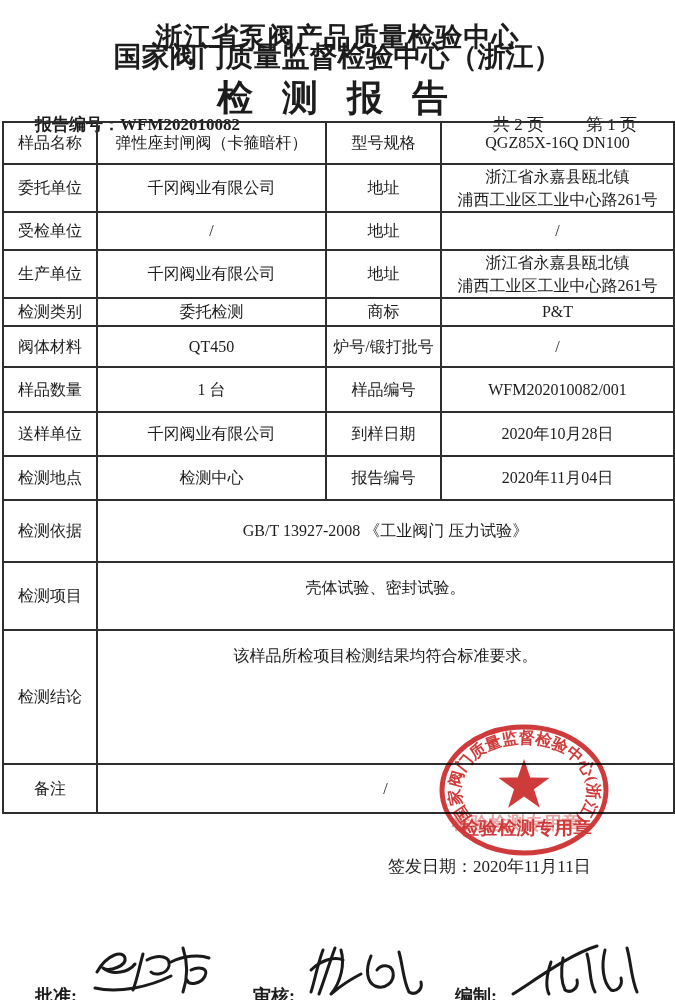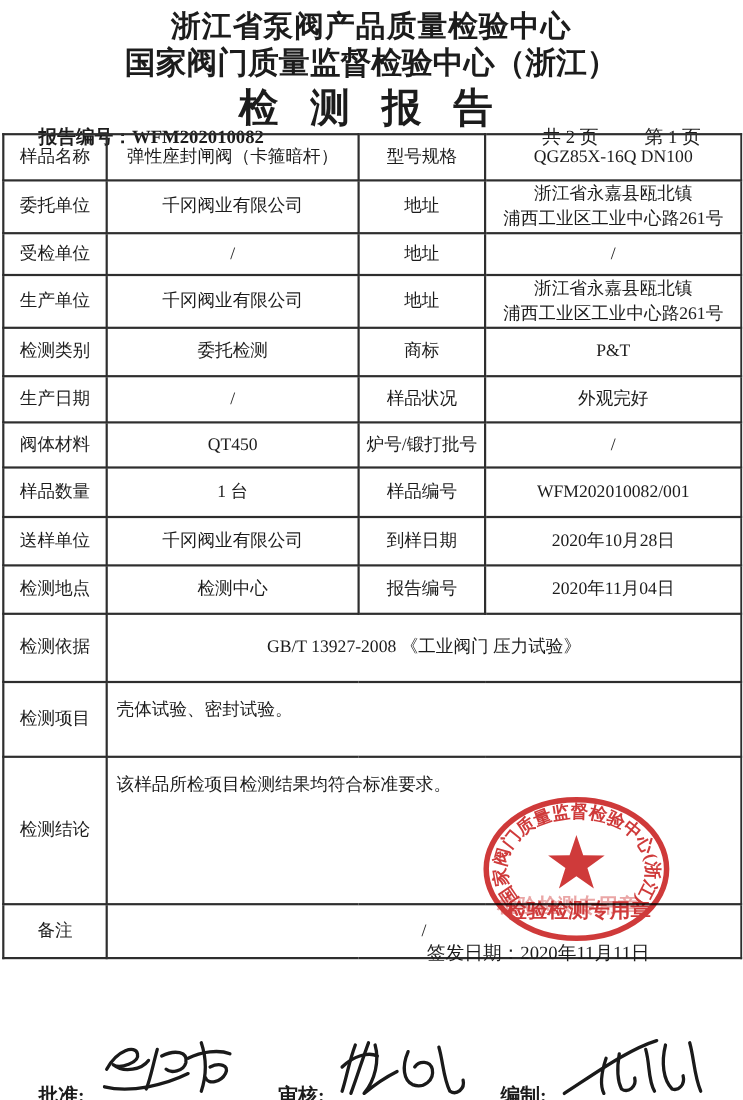--- a/index.html
+++ b/index.html
@@ -1,35 +1,35 @@
 <!DOCTYPE html>
 <html><head>
 <meta charset="utf-8">
 <style>
   html,body{margin:0;padding:0;background:#fff;}
   .page{position:relative;width:675px;height:1000px;background:#fff;overflow:hidden;
         font-family:"Liberation Serif", serif;color:#1c1c1c;}
-  .t1{position:absolute;top:6px;left:0;width:675px;text-align:center;
+  .t1{position:absolute;top:19px;left:0;width:675px;text-align:center;
       font-size:27px;font-weight:bold;letter-spacing:1px;}
   .t2{position:absolute;top:38px;left:0;width:675px;text-align:center;
       font-size:28px;font-weight:bold;}
   .t3{position:absolute;top:74px;left:0;width:675px;text-align:center;
       font-size:36px;font-weight:bold;letter-spacing:10px;}
   .report-line{position:absolute;top:113px;left:0;width:675px;font-size:17px;}
   .report-no{position:absolute;left:35px;top:0;font-weight:bold;}
   .pages{position:absolute;right:38px;top:0;}
   .pages span{margin-left:42px;}
   table.main{position:absolute;top:121px;left:2px;width:671px;
       border-collapse:collapse;table-layout:fixed;}
   td{border:2px solid #2e2e2e;text-align:center;vertical-align:middle;
      font-size:16px;padding:0 2px;line-height:22px;overflow:hidden;}
-  .r1{height:42px}.r2{height:47px}.r3{height:38px}.r4{height:47px}.r5{height:44px}
+  .r1{height:42px}.r2{height:47px}.r3{height:38px}.r4{height:47px}.r5{height:28px}
   .r6{height:42px}.r7{height:41px}.r8{height:45px}.r9{height:44px}.r10{height:44px}
   .r11{height:62px}.r12{height:68px}.r13{height:134px}.r14{height:49px}
-  td.tl{text-align:left;vertical-align:top;padding:14px 8px 0 8px;}
+  td.tl{text-align:center;vertical-align:top;padding:14px 8px 0 8px;}
   .addr{display:block;line-height:23px;}
   .stamp{position:absolute;left:436px;top:722px;width:176px;height:136px;
          mix-blend-mode:multiply;opacity:.93;}
   .issue-date{position:absolute;left:388px;top:855px;font-size:17px;z-index:5;}
   .sig-row{position:absolute;top:942px;left:0;width:675px;height:58px;}
   .sig-group{position:absolute;top:0;height:58px;}
   .sig-label{position:absolute;top:20px;left:0;font-size:18px;font-weight:bold;white-space:nowrap;margin-top:22px;}
   .sig-svg{position:absolute;top:0;left:52px;}
   svg text{font-family:"Liberation Serif", serif;}
 </style>
@@ -83,26 +83,20 @@
         <td>
           <span class="addr">浙江省永嘉县瓯北镇</span>
           <span class="addr">浦西工业区工业中心路261号</span>
         </td>
       </tr>
       <tr class="r5">
         <td>检测类别</td>
         <td>委托检测</td>
         <td>商标</td>
         <td>P&amp;T</td>
-      </tr>
-      <tr class="r6">
-        <td>生产日期</td>
-        <td>/</td>
-        <td>样品状况</td>
-        <td>外观完好</td>
       </tr>
       <tr class="r7">
         <td>阀体材料</td>
         <td>QT450</td>
         <td>炉号/锻打批号</td>
         <td>/</td>
       </tr>
       <tr class="r8">
         <td>样品数量</td>
         <td>1 台</td>

